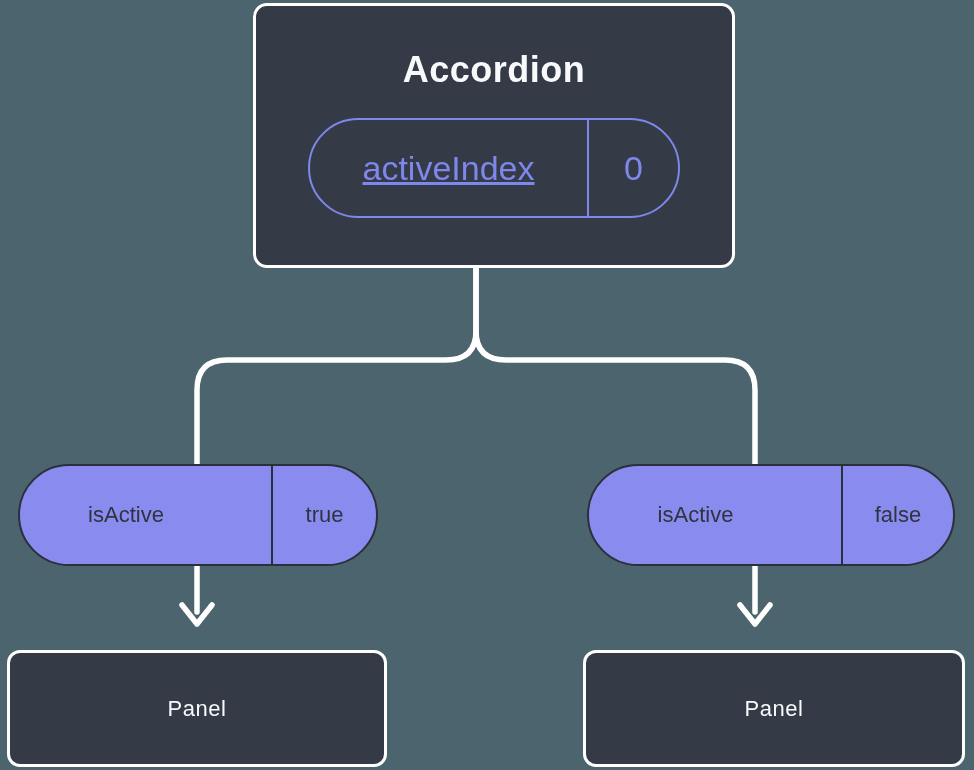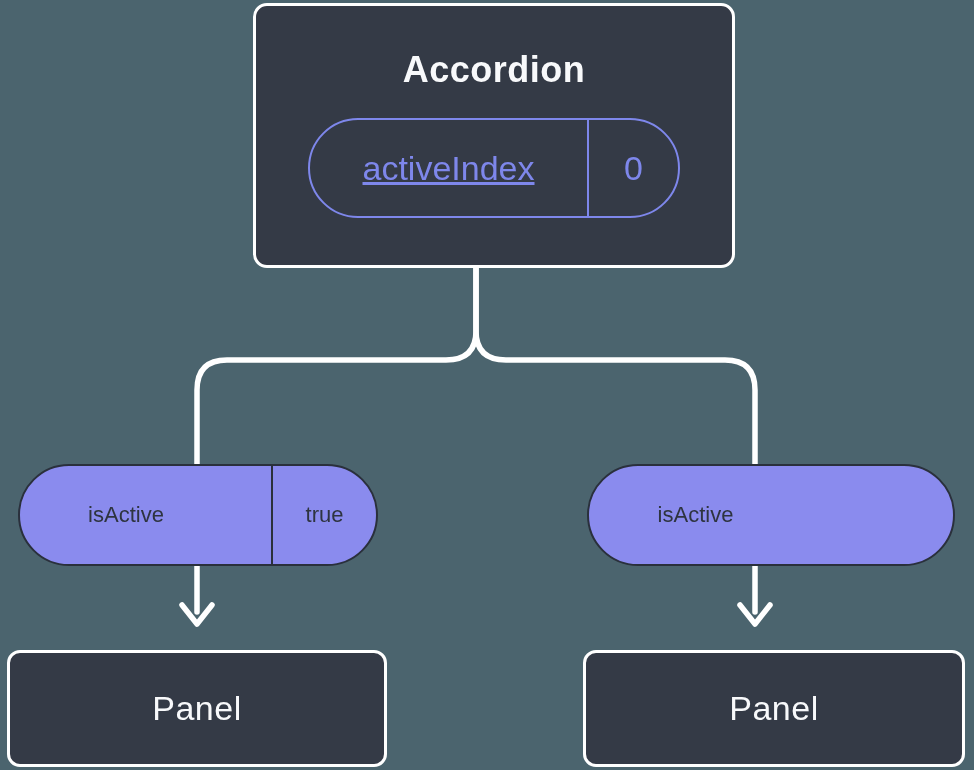--- a/index.html
+++ b/index.html
@@ -76,21 +76,21 @@
   
   .panel {
     position: absolute;
     top: 650px; height: 117px;
     box-sizing: border-box;
     background: var(--node-fill, #343A46);
     border: 3px solid var(--node-border, #FFFFFF);
     border-radius: 13px;
     display: flex; align-items: center; justify-content: center;
     color: var(--node-text, #F8F9FB);
-    font-size: 34px;
+    font-size: 22px;
     font-weight: 500;
     letter-spacing: 0.5px;
   }
   .panel-left  { left: 7px;   width: 380px; }
   .panel-right { left: 583px; width: 382px; }
 </style>
 </head>
 <body>
 
 <div class="frame">
@@ -110,20 +110,21 @@
     </div>
   </div>
 
   <div class="solid-pill pill-left">
     <span class="seg-name">isActive</span>
     <span class="seg-value">true</span>
   </div>
 
   <div class="solid-pill pill-right">
     <span class="seg-name">isActive</span>
+    <span class="seg-value">false</span>
   </div>
 
   <div class="panel panel-left">
     <span>Panel</span>
   </div>
 
   <div class="panel panel-right">
     <span>Panel</span>
   </div>
 

